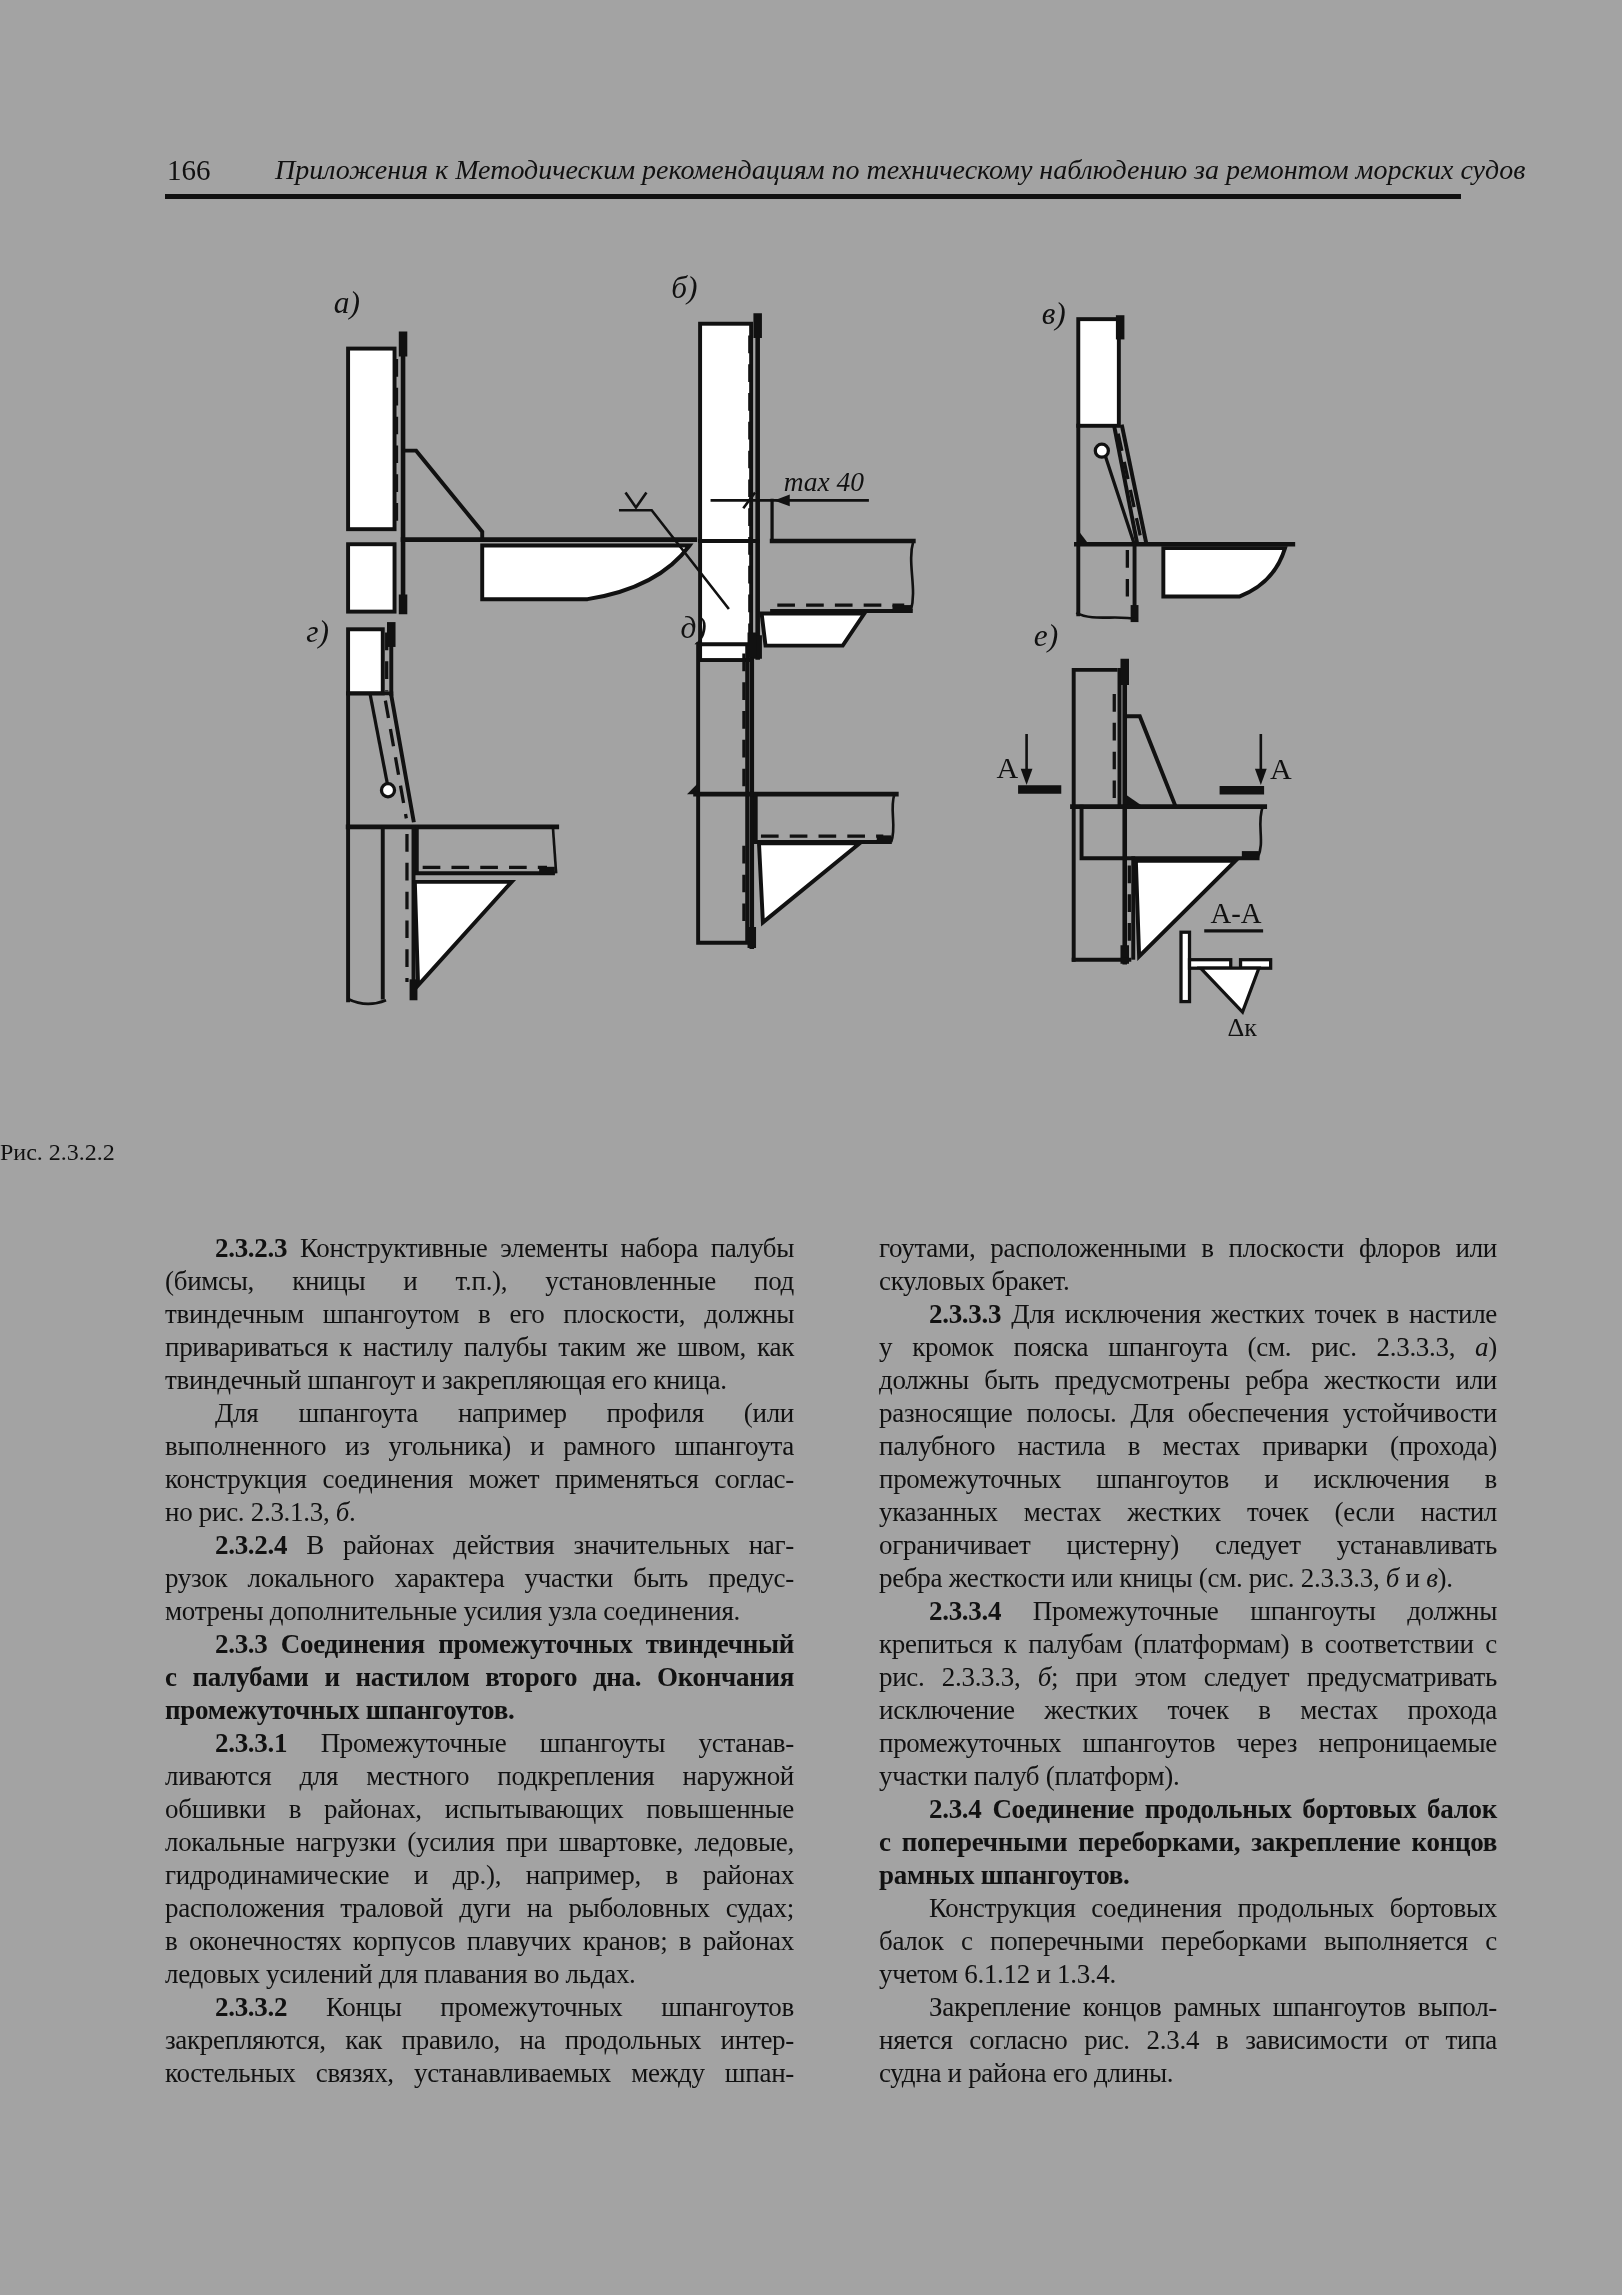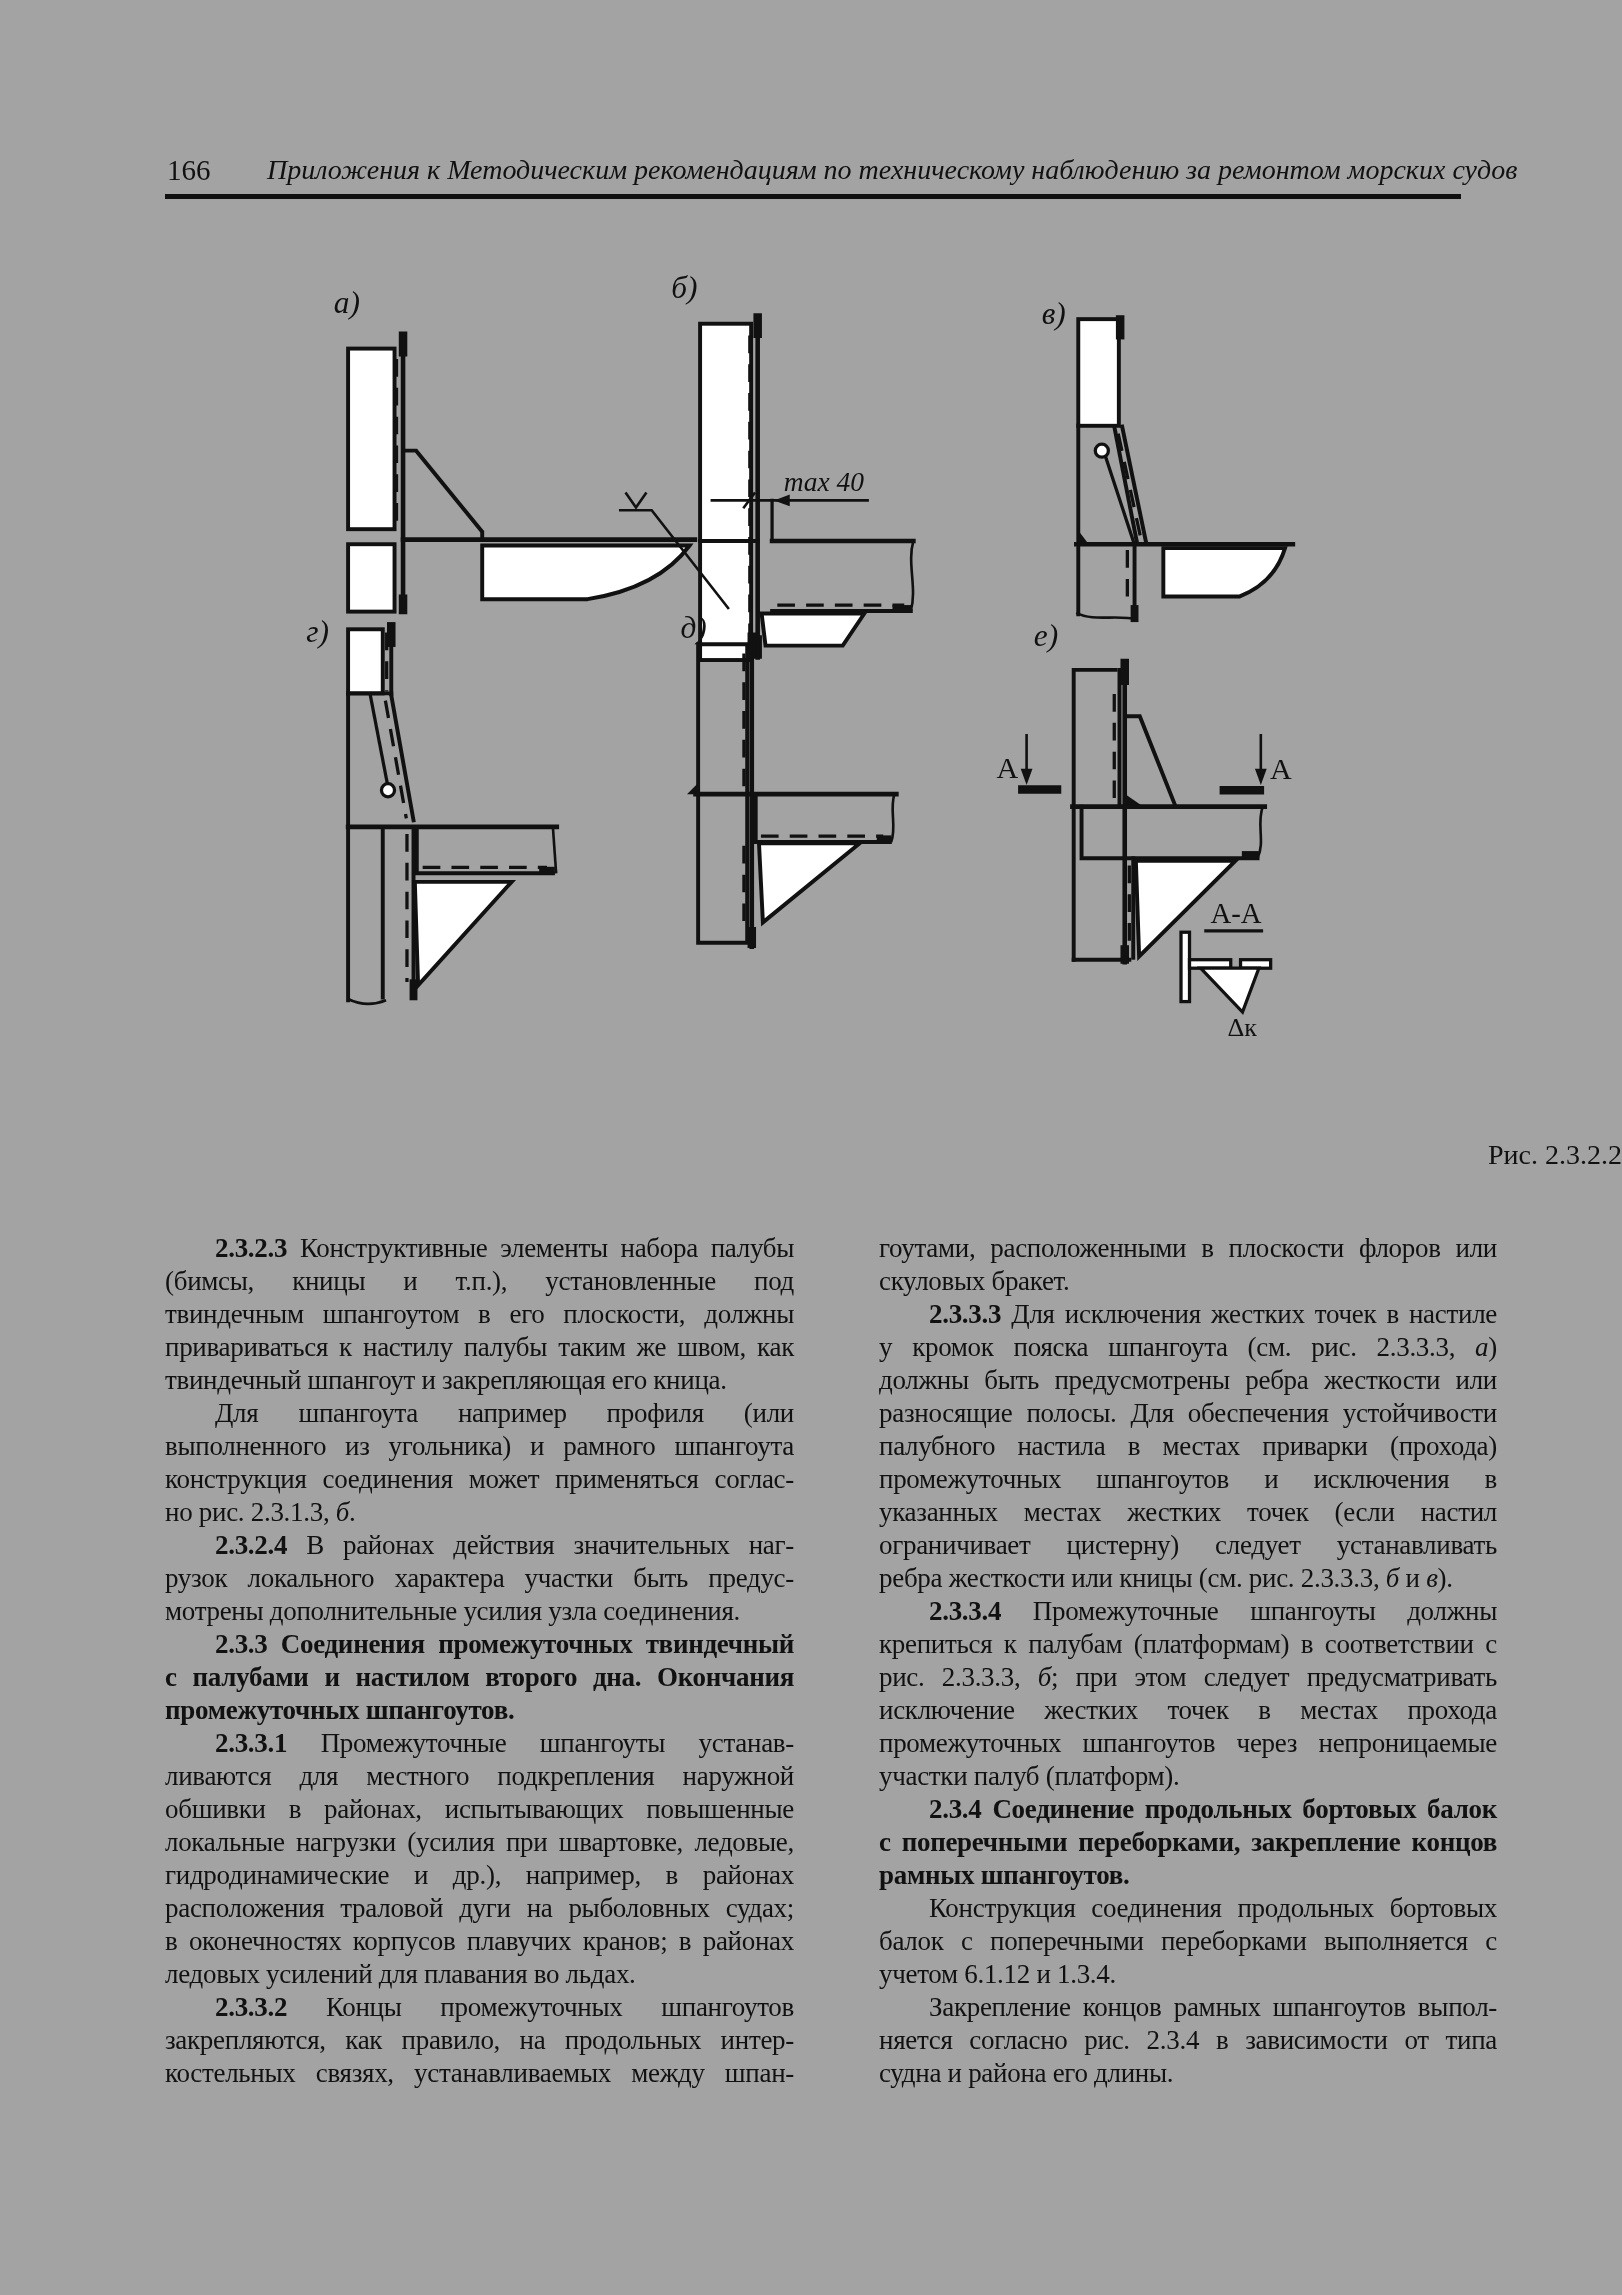--- a/index.html
+++ b/index.html
@@ -7,41 +7,41 @@
     position:relative;
     width:1622px;height:2295px;
     background:#a3a3a3;
     overflow:hidden;
     font-family:"Liberation Serif", serif;
     color:#111;
   }
   
   .header{position:absolute;left:167px;top:154px;width:1294px;height:39px;}
   .pagenum{position:absolute;left:0;top:0;font-size:29px;}
-  .htitle{position:absolute;left:100px;right:0;top:0;text-align:right;font-style:italic;font-size:28px;white-space:nowrap;}
+  .htitle{position:absolute;left:108px;right:0;top:0;text-align:right;font-style:italic;font-size:28px;white-space:nowrap;}
   .hrule{position:absolute;left:165px;top:194px;width:1296px;height:5.2px;background:#111;}
   
   .figsvg{position:absolute;left:0;top:249px;width:1622px;height:949px;}
   .ln{stroke:#111;stroke-width:6;fill:none;stroke-linecap:square;}
   .ln7{stroke:#111;stroke-width:7;fill:none;stroke-linecap:square;}
   .ln5{stroke:#111;stroke-width:5;fill:none;stroke-linecap:square;}
   .ln4{stroke:#111;stroke-width:4;fill:none;stroke-linecap:butt;}
   .thick{stroke:#111;stroke-width:13;fill:none;stroke-linecap:butt;}
   .blob{stroke:#111;stroke-width:12;fill:none;stroke-linecap:butt;}
   .dash{stroke:#111;stroke-width:5;fill:none;stroke-dasharray:27 17;stroke-linecap:butt;}
   .fillw{fill:#fff;stroke:#111;stroke-width:6;}
   .fillw5{fill:#fff;stroke:#111;stroke-width:5;}
   .blk{fill:#111;stroke:none;}
   .flbl{font-family:"Liberation Serif",serif;font-style:italic;font-size:48px;fill:#111;}
   .fdim{font-family:"Liberation Serif",serif;font-style:italic;font-size:42px;fill:#111;}
   .fsec{font-family:"Liberation Serif",serif;font-size:44px;fill:#111;}
   .fsm {font-family:"Liberation Serif",serif;font-size:46px;fill:#111;}
   .fdk {font-family:"Liberation Serif",serif;font-size:40px;fill:#111;}
   
-  .caption{position:absolute;left:0;top:1139px;width:1622px;text-align:right;font-size:28px;}
+  .caption{position:absolute;left:0;top:1139px;width:1622px;text-align:left;font-size:24px;}
   
   .col{position:absolute;top:1232px;font-size:27px;line-height:33px;letter-spacing:-0.3px;}
   #col-left{left:165px;width:629px;}
   #col-right{left:831px;width:618px;margin-left:48px;}
   .line{text-align:justify;text-align-last:justify;}
   .line.last{text-align-last:left;}
   .line.indent{text-indent:50px;}
   .line b{font-weight:bold;}
 </style>
 </head>

